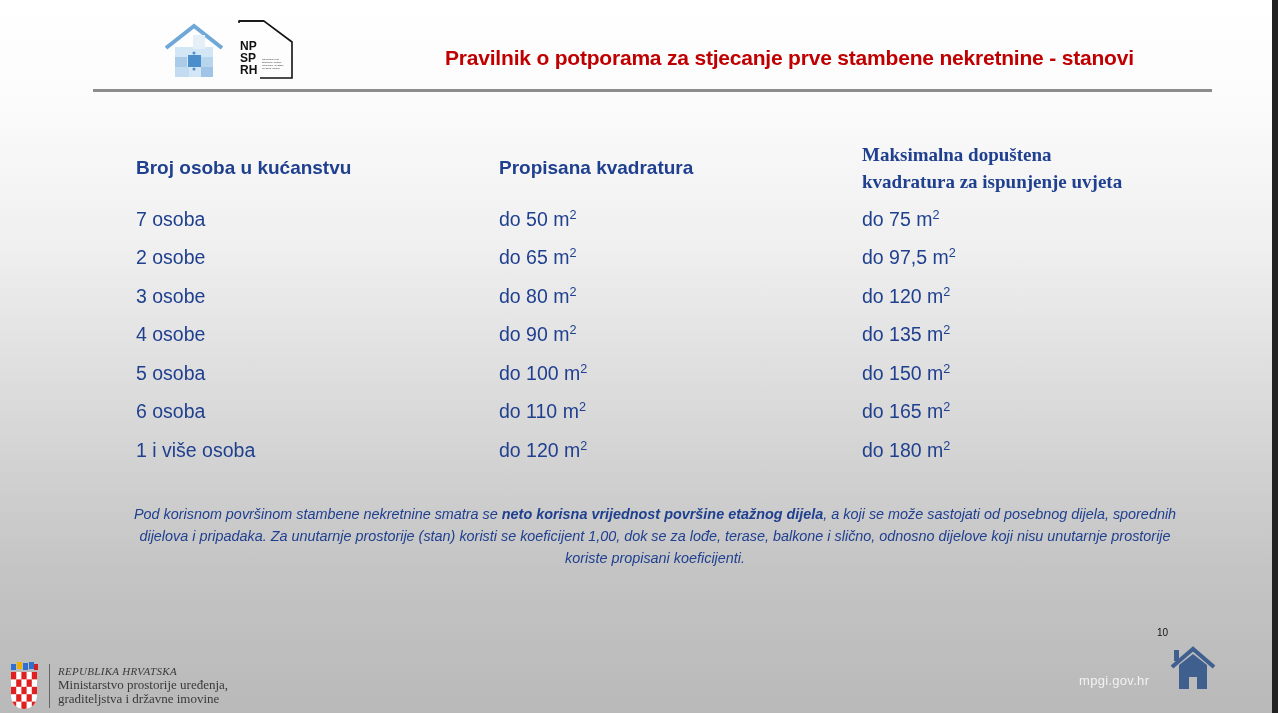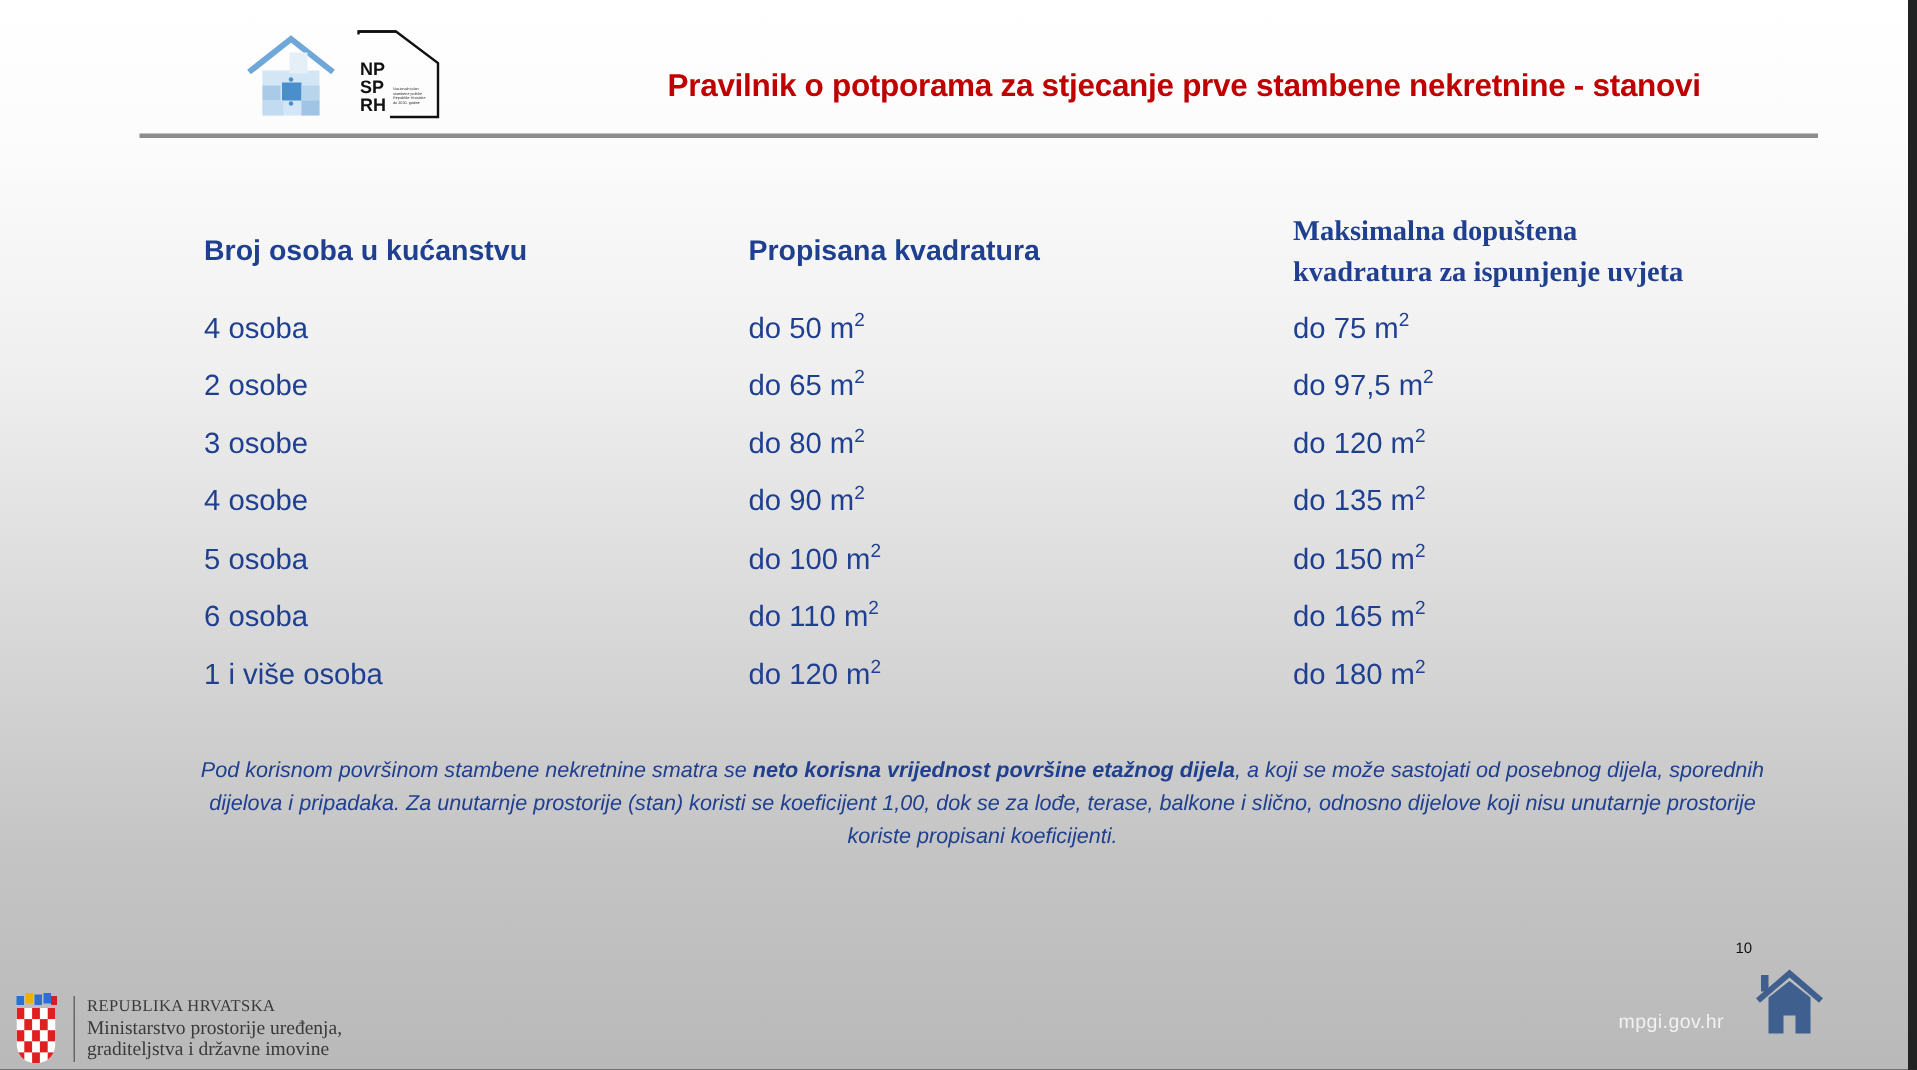--- a/index.html
+++ b/index.html
@@ -52,21 +52,21 @@
       color: #1f3f8f;
     }
     .note b { font-weight: bold; }
 
     .footer-coat { position: absolute; left: 9px; top: 662px; width: 30px; height: 48px; }
     .footer-sep { position: absolute; left: 49px; top: 664px; width: 1px; height: 44px; background: #666; }
     .footer-text {
       position: absolute; left: 58px; top: 664px;
       font-family: "Liberation Serif", serif; color: #3a3a3a; line-height: 14px;
     }
-    .footer-text .l1 { font-size: 11px; letter-spacing: 0.3px; }
+    .footer-text .l1 { font-size: 11px; letter-spacing: 0.3px; font-style: italic; }
     .footer-text .l2 { font-size: 13px; }
 
     .page-num { position: absolute; left: 1157px; top: 627px; font-size: 10px; color: #111; }
     .site { position: absolute; left: 1079px; top: 673px; font-size: 13px; color: #f2f2f2; letter-spacing: 0.3px; }
     .home-icon { position: absolute; left: 1170px; top: 646px; width: 46px; height: 45px; }
   </style>
 </head>
 <body>
 
 <div class="slide">
@@ -101,21 +101,21 @@
   <div class="title-rule"></div>
 
   <div class="th" style="left:136px; top:154px;">Broj osoba u kućanstvu</div>
   <div class="th" style="left:499px; top:154px;">Propisana kvadratura</div>
   <div class="th" style="left:862px; top:141px;font-family:Liberation Serif, serif;">
     <div>Maksimalna dopuštena</div>
     <div>kvadratura za ispunjenje uvjeta</div>
   </div>
 
   <div>
-    <div class="cell" style="left:136px; top:208px;">4 osoba</div>
+    <div class="cell" style="left:136px; top:208px;">7 osoba</div>
     <div class="cell" style="left:499px; top:208px;"><span>do 50</span> <span>m</span><sup>2</sup></div>
     <div class="cell" style="left:862px; top:208px;"><span>do 75</span> <span>m</span><sup>2</sup></div>
   </div>
   <div>
     <div class="cell" style="left:136px; top:246px;">2 osobe</div>
     <div class="cell" style="left:499px; top:246px;"><span>do 65</span> <span>m</span><sup>2</sup></div>
     <div class="cell" style="left:862px; top:246px;"><span>do 97,5</span> <span>m</span><sup>2</sup></div>
   </div>
   <div>
     <div class="cell" style="left:136px; top:285px;">3 osobe</div>

